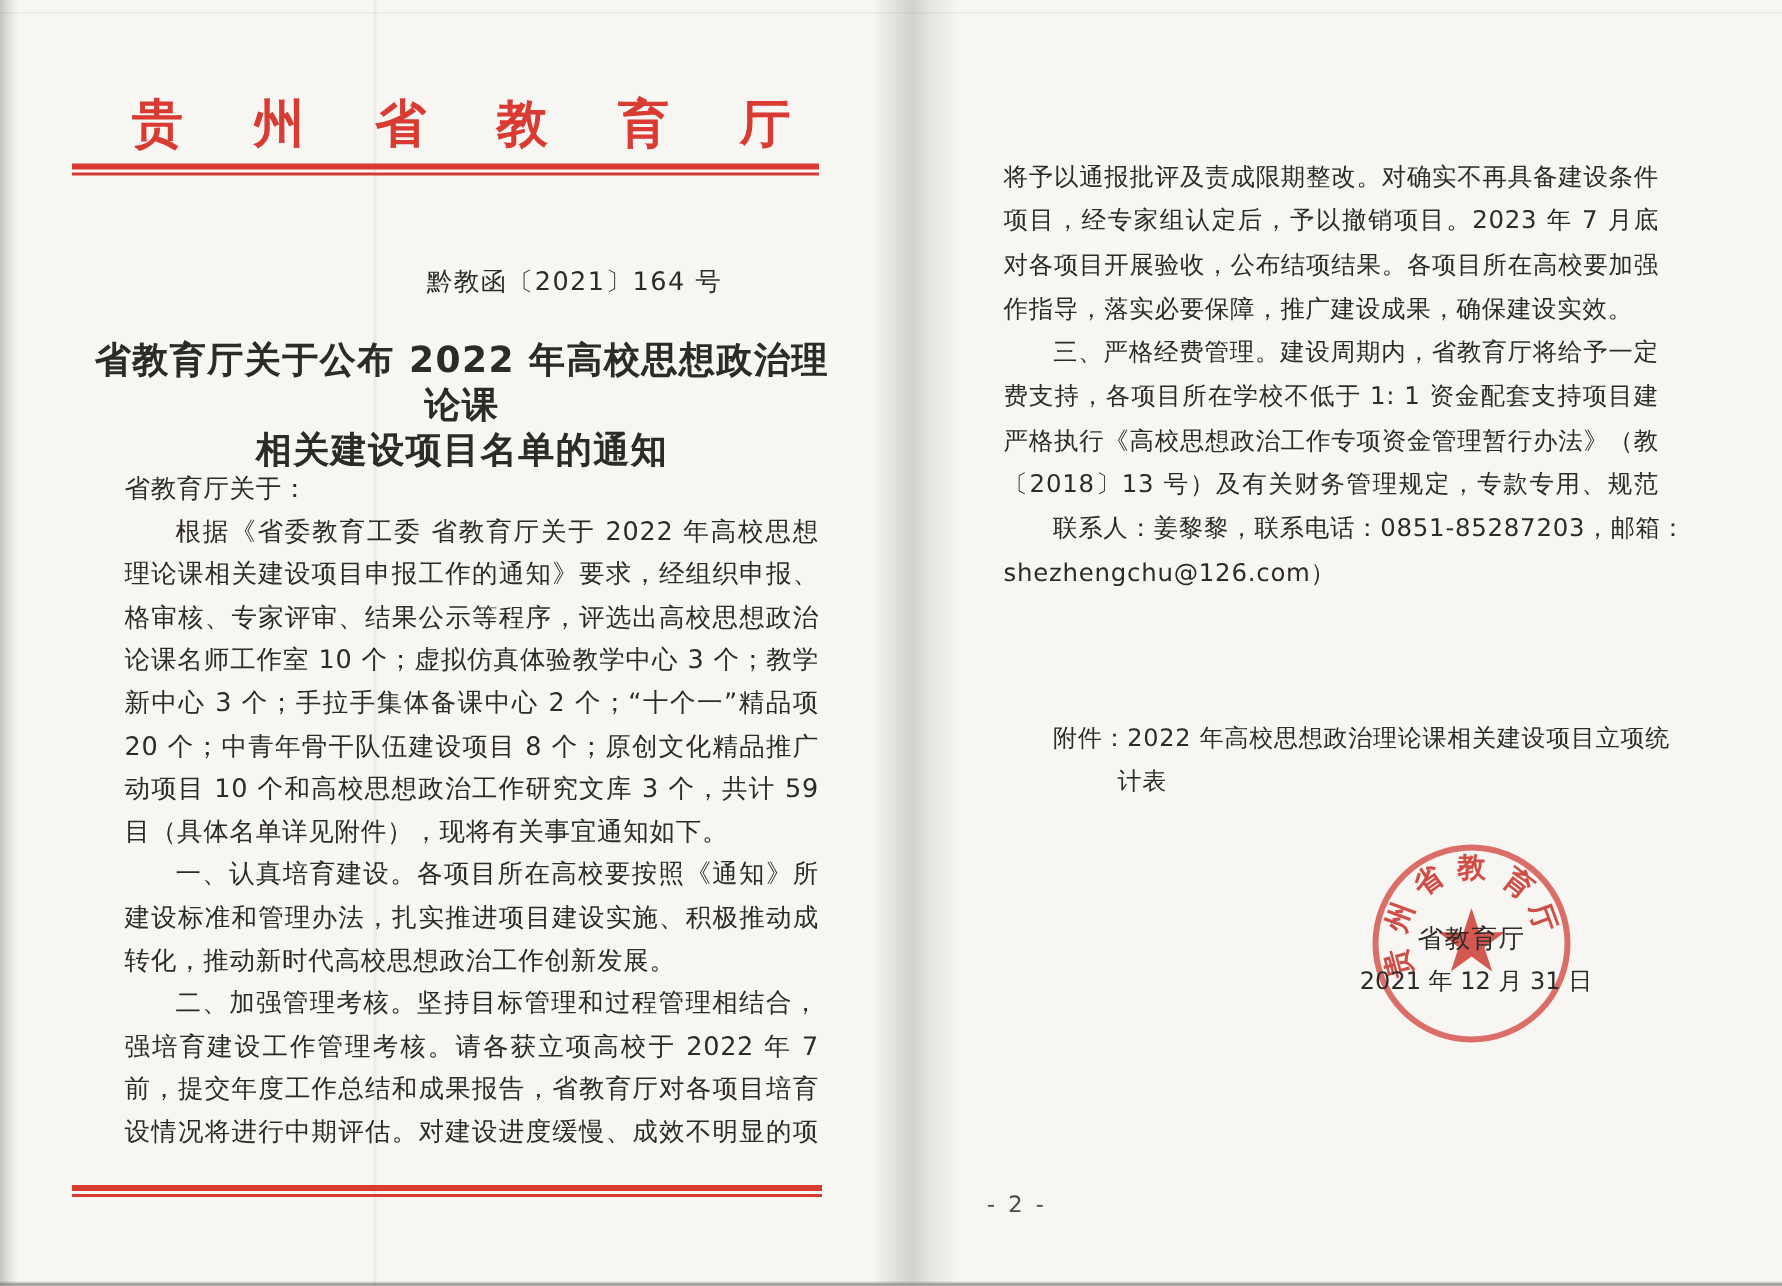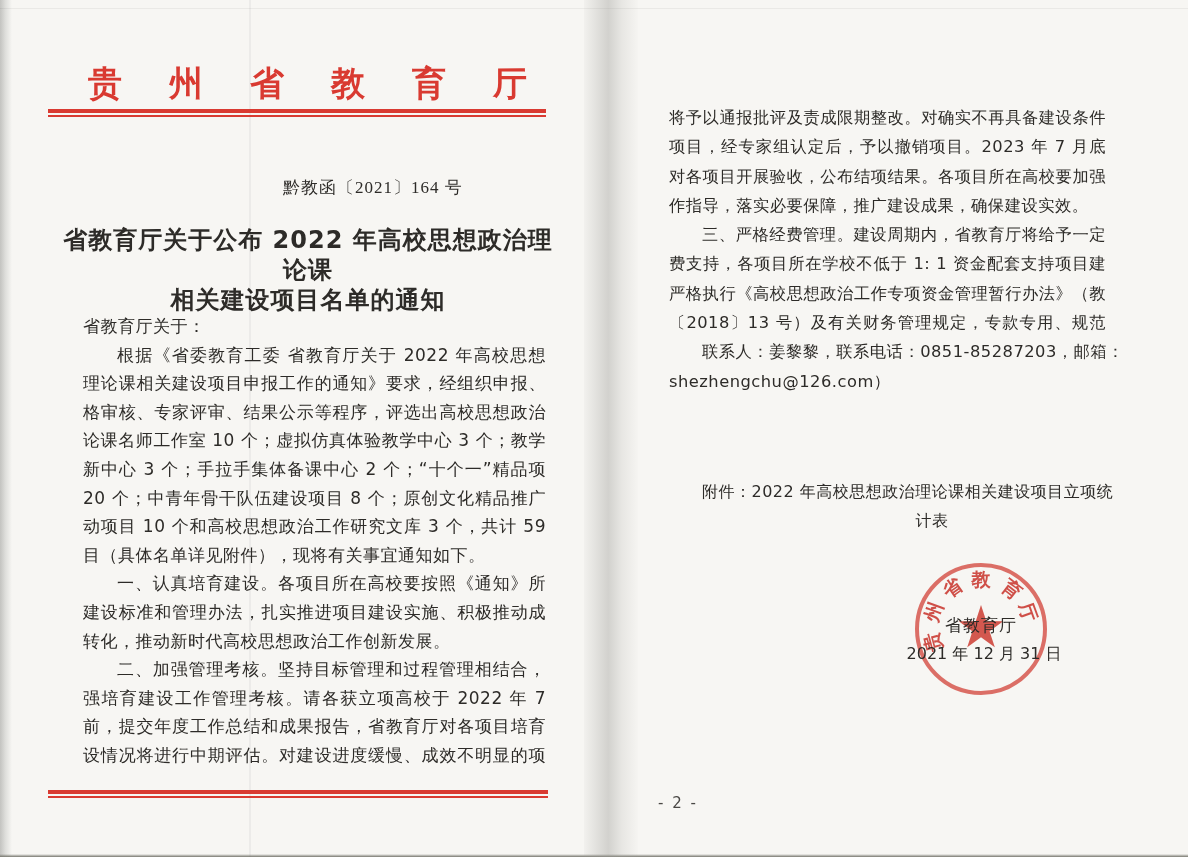--- a/index.html
+++ b/index.html
@@ -20,40 +20,40 @@
   .crease{position:absolute;left:249px;top:0;width:2px;height:857px;background:rgba(120,120,115,0.08);}
 
   
   .agency{
     position:absolute;left:88px;top:60px;height:46px;line-height:46px;
     font-size:34px;font-weight:700;color:#d93a31;letter-spacing:47px;white-space:nowrap;
   }
   .red-rule{position:absolute;height:2px;border-top:4px solid #d93a31;border-bottom:2px solid #d93a31;}
   .rule-head{left:48px;top:109px;width:498px;}
   .rule-foot{left:48px;top:790px;width:500px;}
-  .doc-number{position:absolute;left:283px;top:176px;width:200px;font-size:17px;text-align:left;letter-spacing:1px;font-family:Liberation Serif, serif;}
+  .doc-number{position:absolute;left:283px;top:176px;width:200px;font-size:17px;text-align:center;letter-spacing:1px;}
 
   .doc-title{position:absolute;left:58px;top:225px;width:500px;text-align:center;
     font-size:24px;font-weight:700;line-height:30px;letter-spacing:1px;}
 
   
   .body1{position:absolute;left:83px;top:312px;width:463px;font-size:17px;}
   .body1 .line{height:28.6px;line-height:28.6px;}
   .body1 .ind{text-indent:34px;}
   .body2{position:absolute;left:669px;top:103px;width:437px;font-size:16.3px;}
   .body2 .line{height:29.3px;line-height:29.3px;}
   .body2 .ind{text-indent:33px;}
   .line{white-space:nowrap;letter-spacing:0.5px;}
   .line.j{white-space:normal;text-align:justify;text-align-last:justify;text-justify:inter-character;overflow:hidden;}
   .line b{font-weight:400;}
 
   .attachment{position:absolute;left:669px;top:477px;width:450px;font-size:16px;}
   .attachment .line{height:29.3px;line-height:29.3px;}
   .att1{text-indent:33px;}
-  .att2{text-indent:76px;text-align:center;}
+  .att2{text-indent:76px;}
 
   
   .seal-ring{position:absolute;left:915px;top:563px;width:132px;height:132px;box-sizing:border-box;
     border:4px solid rgba(211,72,62,0.78);border-radius:50%;z-index:2;}
   .seal-star{position:absolute;left:981px;top:627px;transform:translate(-50%,-50%);
     font-size:58px;color:rgba(206,66,56,0.88);z-index:2;line-height:1;}
   .seal-char{position:absolute;left:981px;top:629px;font-size:19px;font-weight:700;
     color:rgba(201,56,48,0.88);z-index:2;line-height:1;}
   .sc0{transform:translate(-50%,-50%) rotate(-105deg) translateY(-50px);}
   .sc1{transform:translate(-50%,-50%) rotate(-70deg)  translateY(-50px);}

